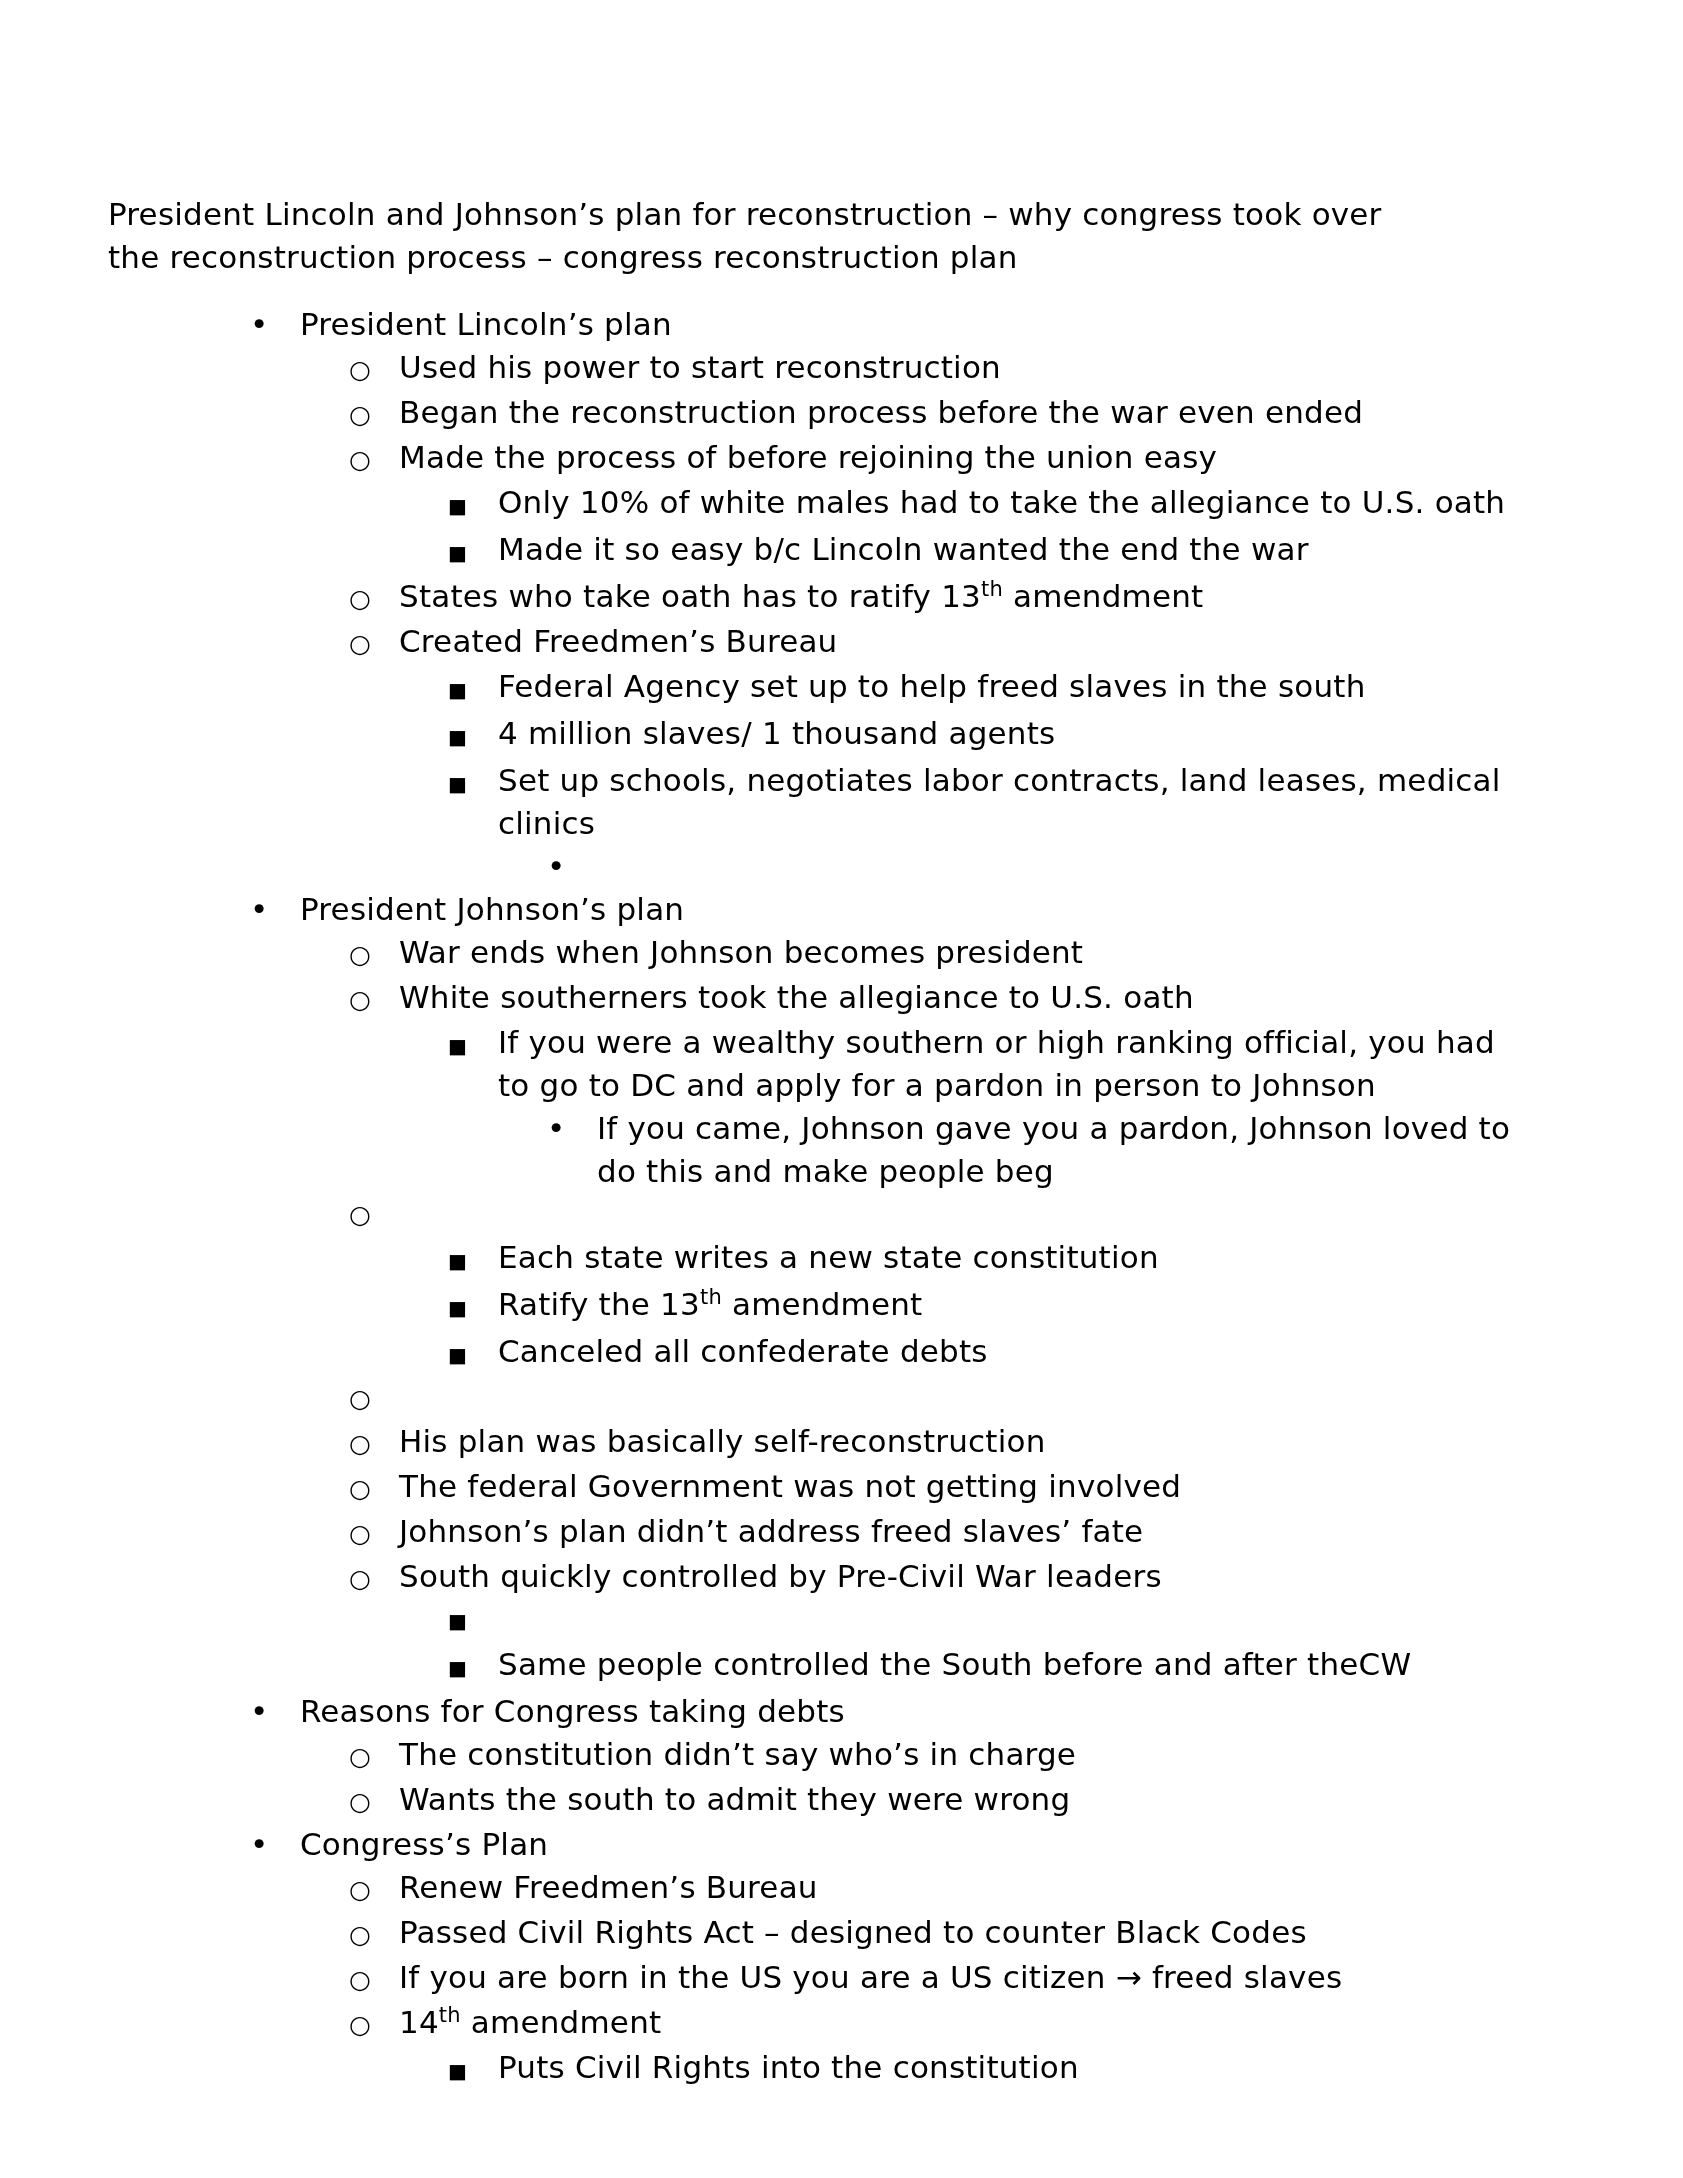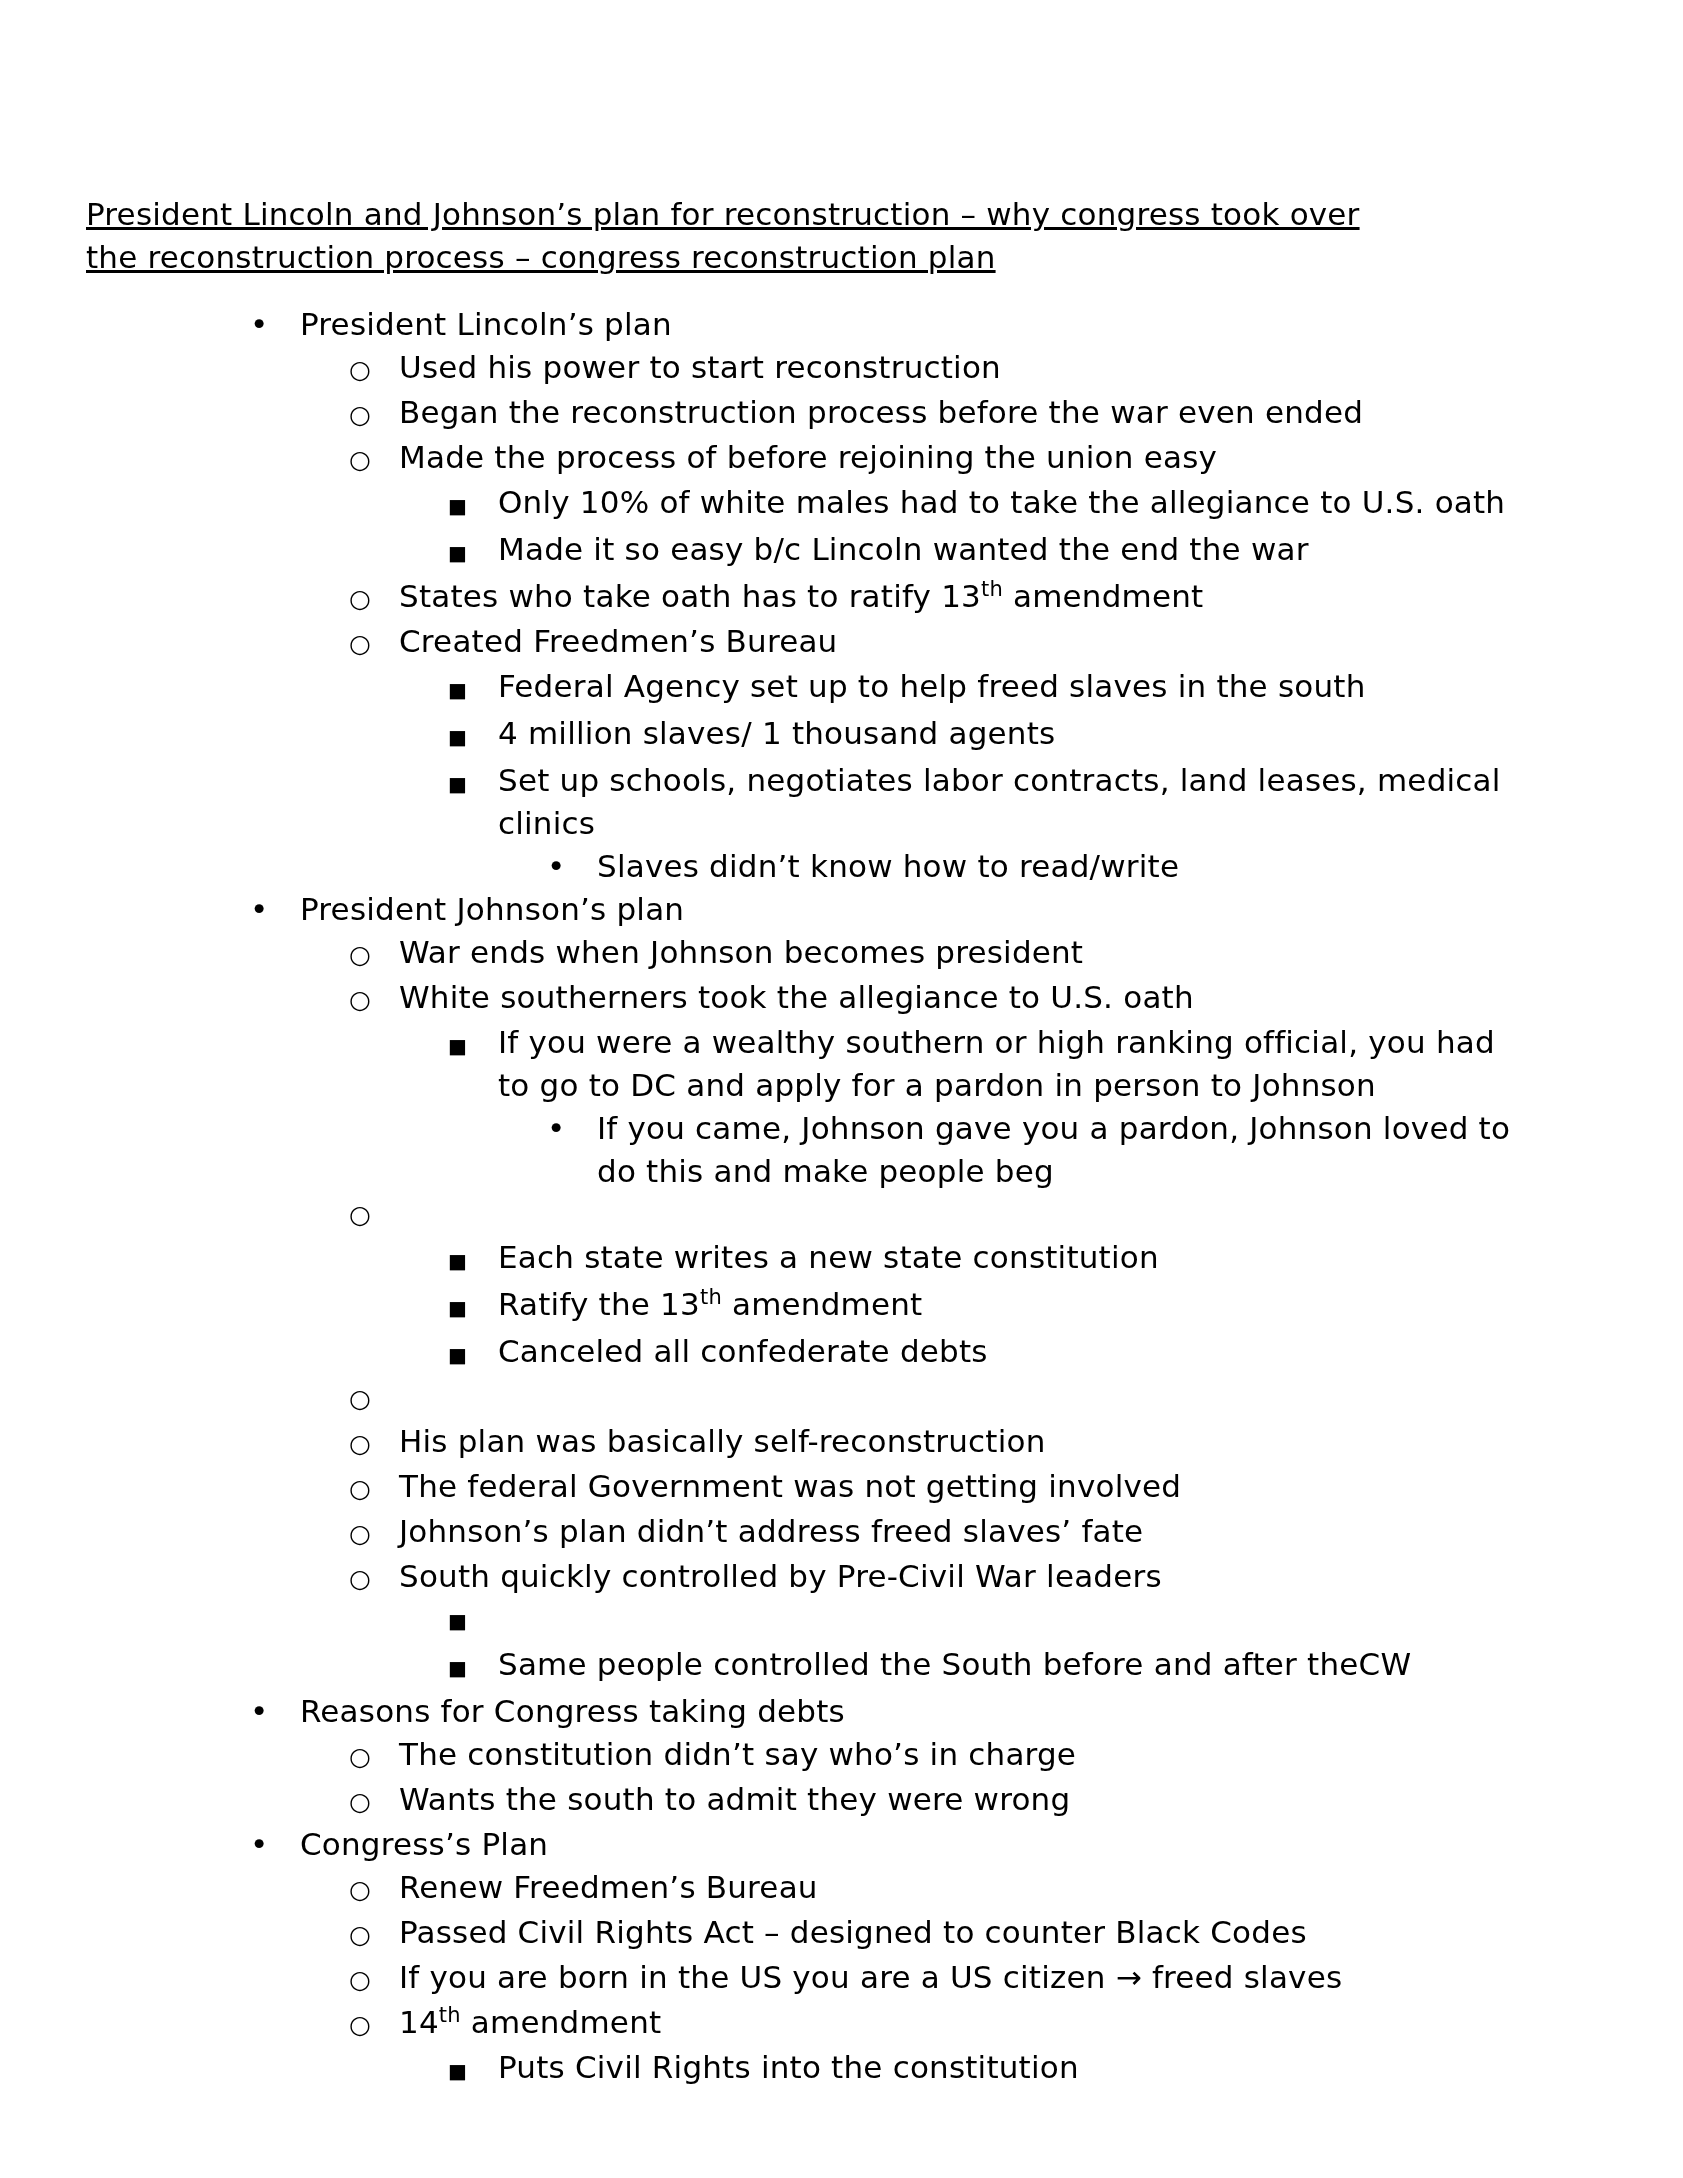--- a/index.html
+++ b/index.html
@@ -13,24 +13,23 @@
     font-family: "DejaVu Sans", "Liberation Sans", sans-serif;
     font-size: 31px;
     line-height: 43px;
     overflow: hidden;
   }
   .doc {
     padding-top: 193px;
     padding-right: 139px;
   }
   .title {
-    padding-left: 86px;
+    padding-left: 108px;
     white-space: pre-line;
     letter-spacing: 0.2px;
-    text-decoration: underline;
   }
   .list { margin-top: 24px; }
   .item { display: flex; align-items: baseline; }
   .item .marker {
     flex: none;
     width: 50px;
     text-align: left;
   }
   .item.lvl1 { padding-left: 250px; }
   .item.lvl2 { padding-left: 349px; }
@@ -100,21 +99,20 @@
           <span class="marker m3">■</span>
           <span class="txt"><span>4 million slaves/ 1 thousand agents</span></span>
         </div>
         <div class="item lvl3">
           <span class="marker m3">■</span>
           <span class="txt"><span>Set up schools, negotiates labor contracts, land leases, medical
 clinics</span></span>
         </div>
         <div class="item lvl4">
           <span class="marker m4">•</span>
-          <span class="txt"><span>Slaves didn’t know how to read/write</span></span>
         </div>
         <div class="item lvl1">
           <span class="marker m1">•</span>
           <span class="txt"><span>President Johnson’s plan</span></span>
         </div>
         <div class="item lvl2">
           <span class="marker m2">○</span>
           <span class="txt"><span>War ends when Johnson becomes president</span></span>
         </div>
         <div class="item lvl2">

